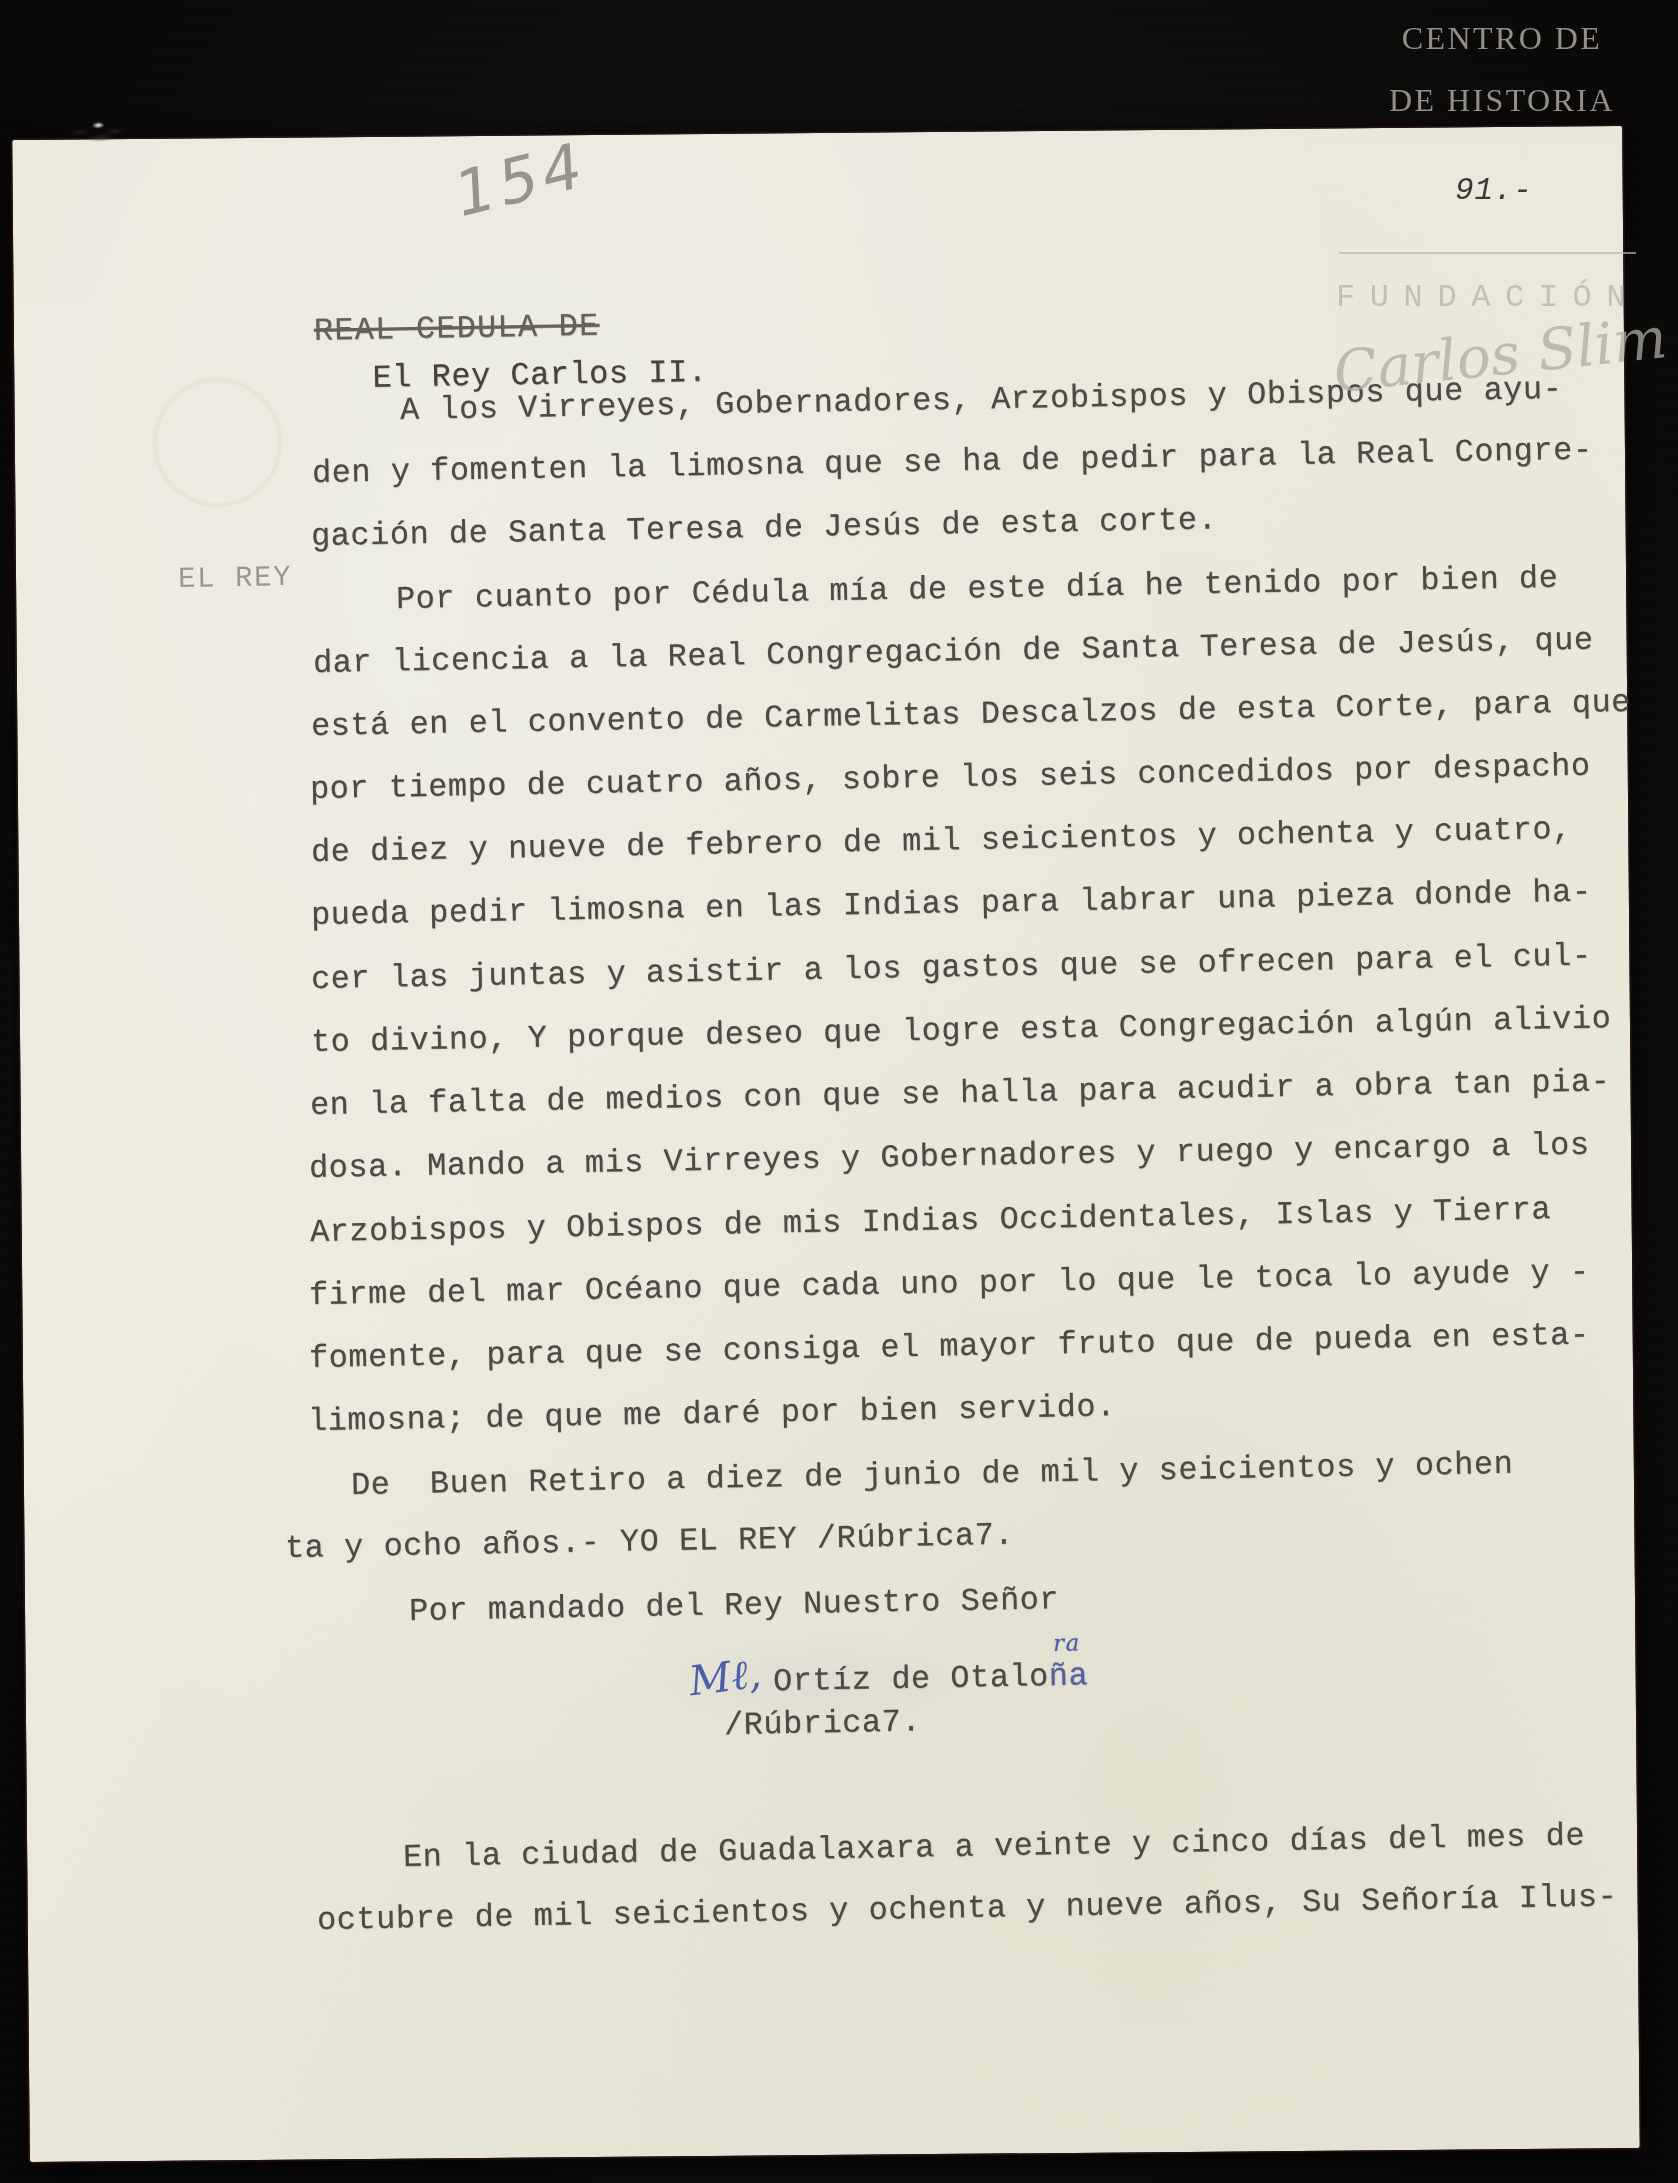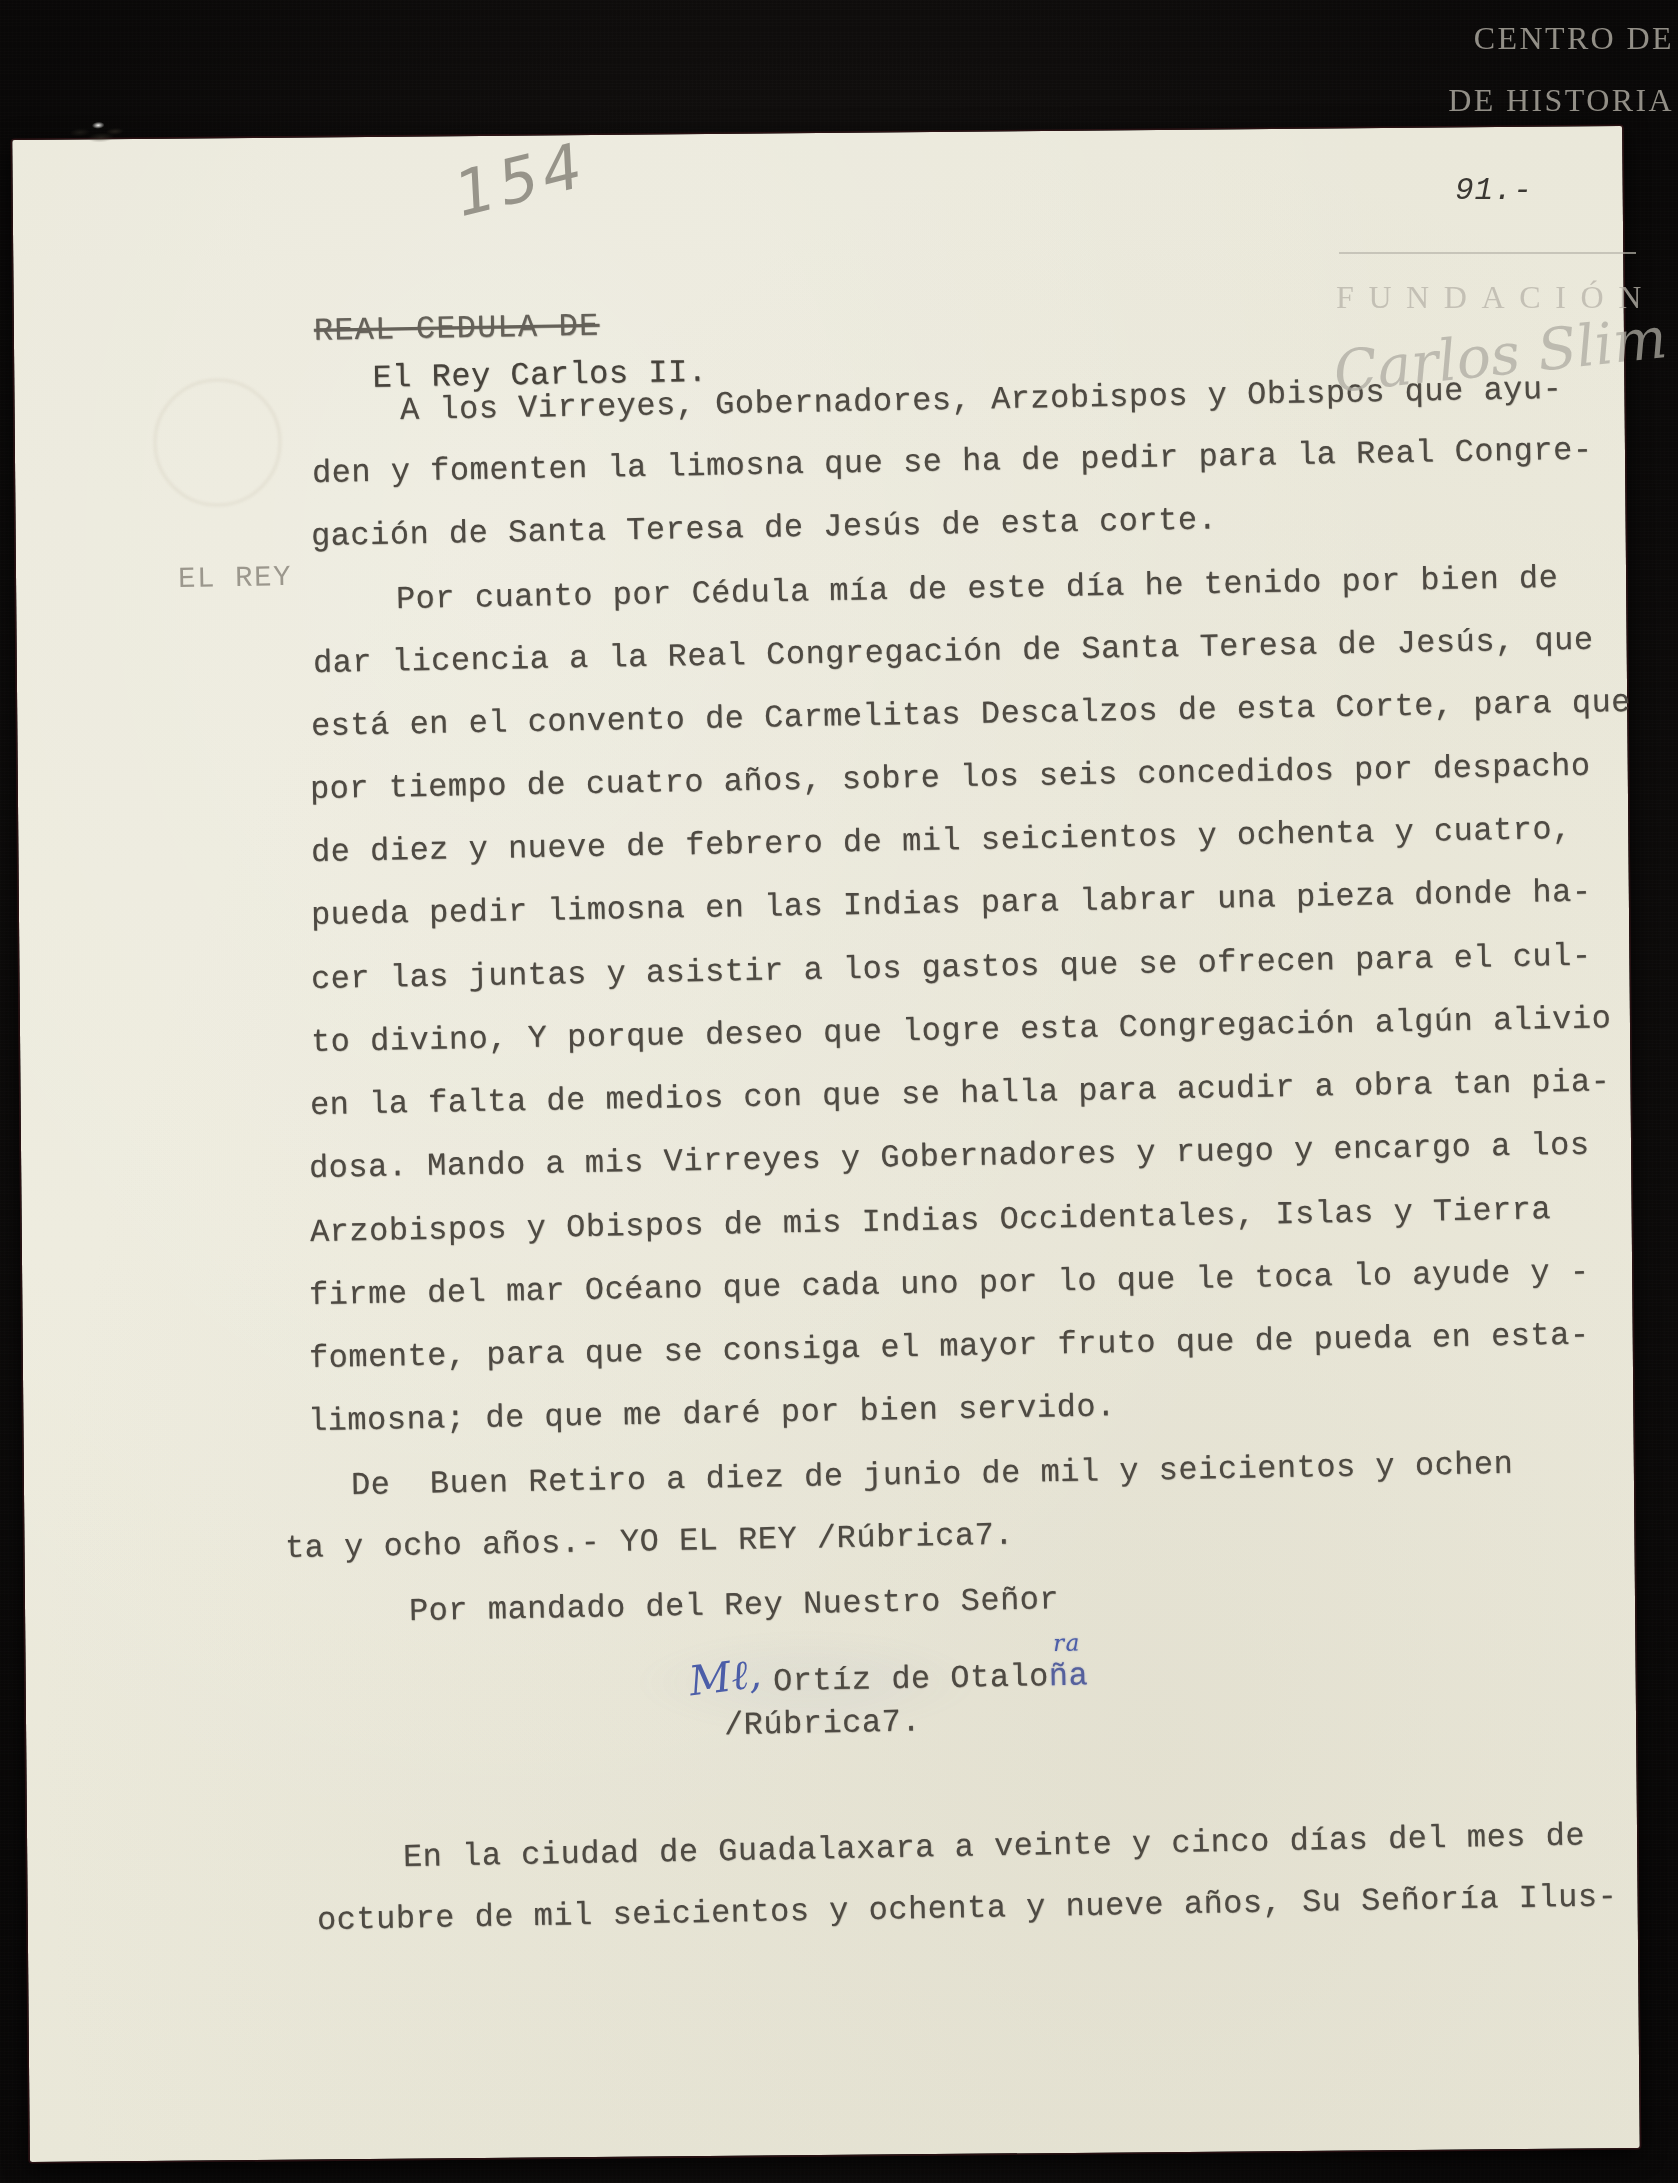--- a/index.html
+++ b/index.html
@@ -64,31 +64,31 @@
   }
   .sig-end{position:relative;color:#55609c;text-shadow:0 0 1.6px rgba(80,95,170,0.6);}
   .sig-sup{
     position:absolute;left:4.9px;top:-27.6px;
     font-family:"DejaVu Serif", serif;font-style:italic;
     font-size:23px;color:#4c5ea8;letter-spacing:1.6px;
   }
   
   .wm{color:rgba(184,181,171,0.78);}
   .wm-institution{
-    position:absolute;left:1330px;top:6.5px;width:344px;text-align:right;
+    position:absolute;left:1330px;top:6.5px;width:344px;text-align:center;
     font-family:"Liberation Serif","DejaVu Serif",serif;
     font-size:32px;letter-spacing:2.4px;line-height:62px;
   }
   .wm-rule{
     position:absolute;left:1339px;top:252px;width:297px;height:2.4px;
     background:rgba(184,181,171,0.7);
   }
   .wm-foundation{
     position:absolute;left:1336px;top:279px;width:341px;
-    font-family:Liberation Serif, serif;
+    font-family:Liberation Mono, monospace;
     font-size:32px;letter-spacing:14.6px;font-weight:400;
   }
   .wm-owner{
     position:absolute;left:1334px;top:339px;white-space:nowrap;
     font-family:"DejaVu Serif", serif;font-style:italic;
     font-size:57px;transform:rotate(-6deg);transform-origin:0 50%;
     color:rgba(174,171,161,0.75);
   }
   .catalog-number{
     position:absolute;left:1455px;top:173px;

